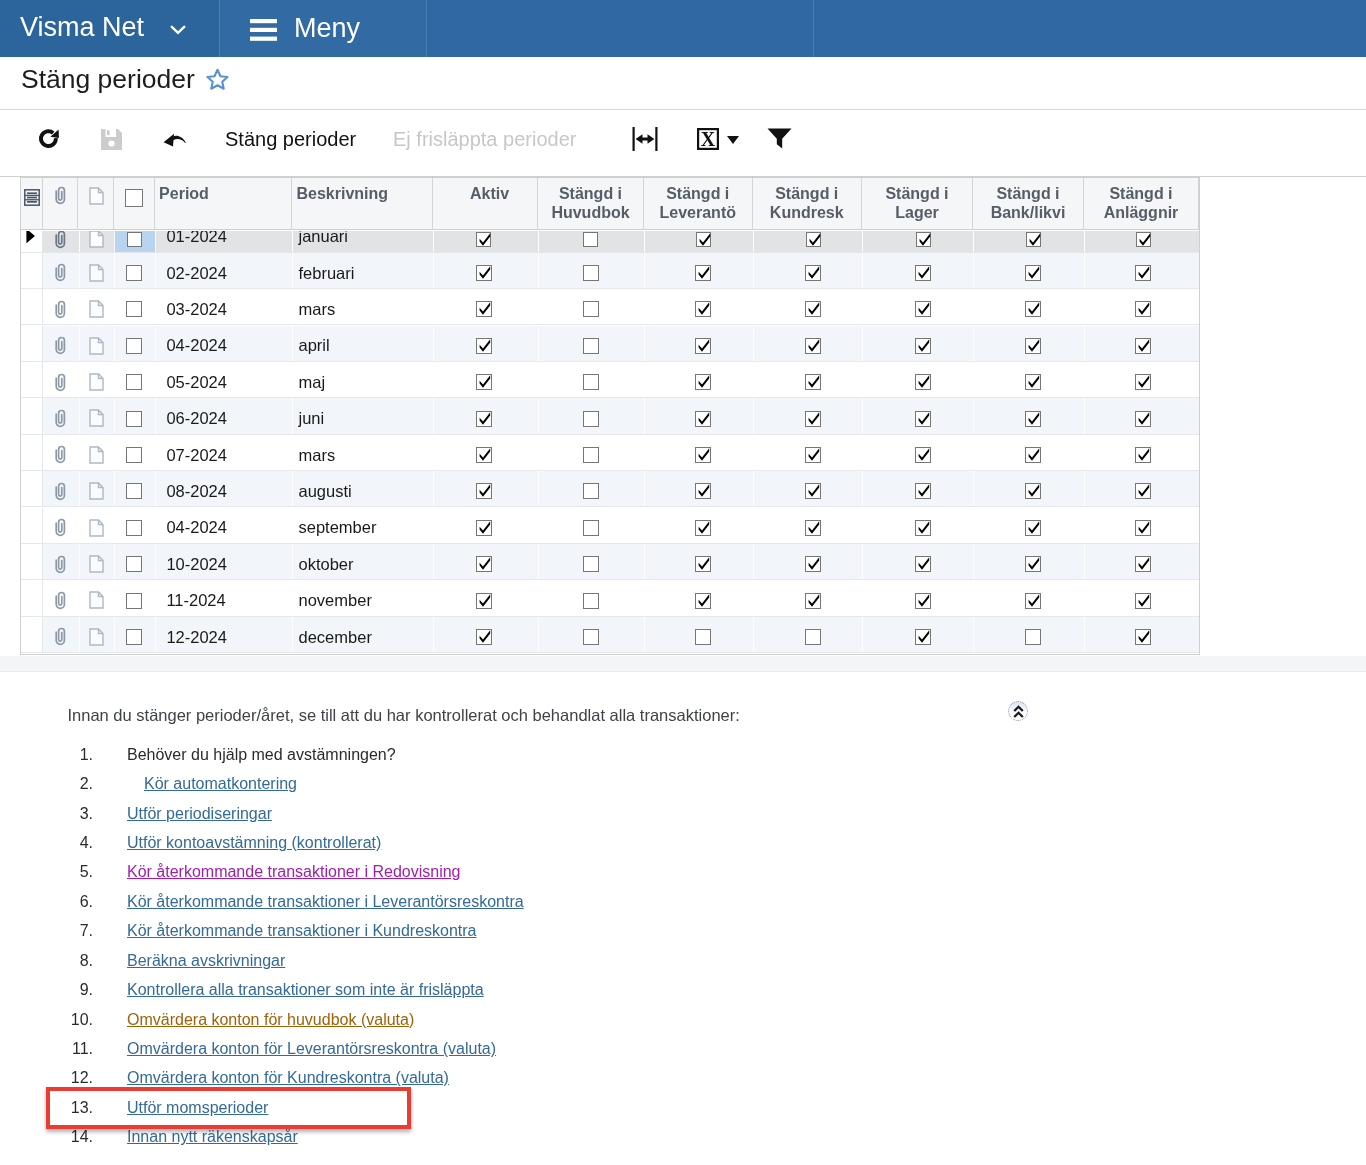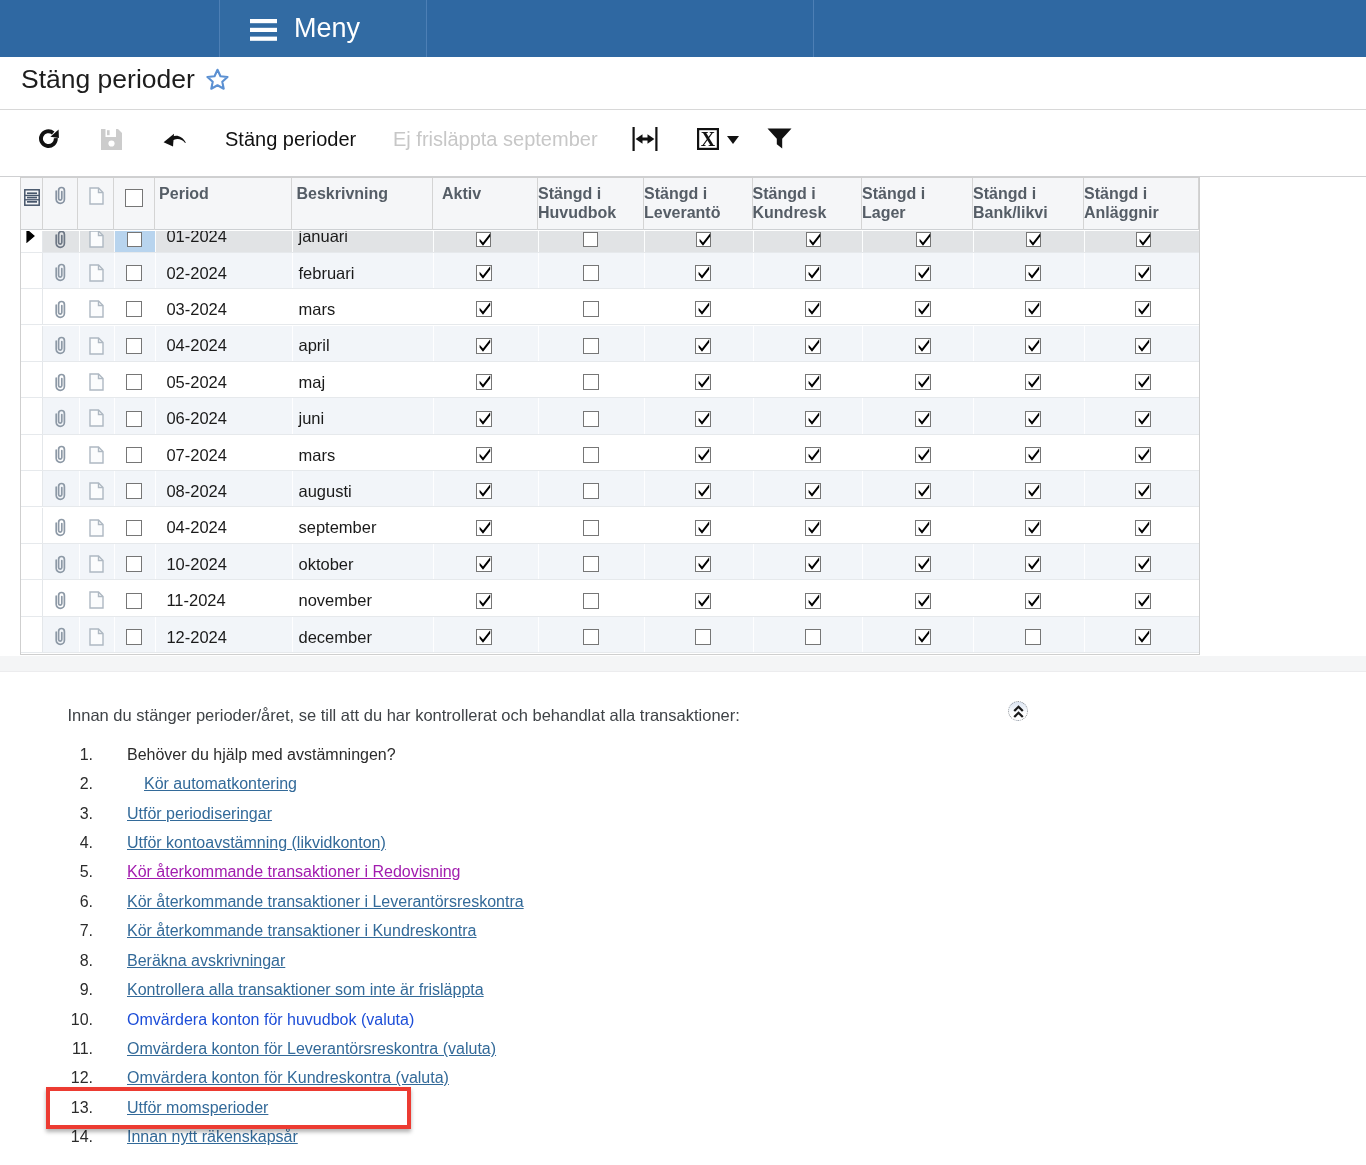--- a/index.html
+++ b/index.html
@@ -22,33 +22,39 @@
 
 
 .tbicon { position:absolute; }
 #tb-tab1 { position:absolute; left:225px; top:127.5px; font-size:20px; color:#111; }
 #tb-tab2 { position:absolute; left:393px; top:127.5px; font-size:20px; color:#c7c7c7; }
 
 
 #grid { position:absolute; left:20px; top:177px; width:1180px; height:478px; border:1px solid #cfcfcf; }
 #ghead { position:absolute; left:0; top:0; width:1178px; height:52px; background:#f5f6f8; border-bottom:1px solid #cdd0d3; color:#555d66; font-weight:bold; font-size:16px; }
 .hc { position:absolute; top:0; height:52px; border-right:1px solid #d4d4d4; }
-.hc .lbl { position:absolute; left:0; right:0; top:7px; text-align:left; line-height:18.5px; }
+.hc .lbl { position:absolute; left:0; right:0; top:7px; text-align:center; line-height:18.5px; }
 .hc .lbll { position:absolute; left:4.5px; top:7px; line-height:18.5px; }
 #gbody { position:absolute; left:0; top:53px; width:1178px; height:423px; overflow:hidden; background:#fff; }
 .row { position:absolute; left:0; width:1178px; height:36.4px; }
 .row .cell { position:absolute; top:0; height:36.4px; }
 .rtext { font-size:16.5px; color:#1a1a1a; line-height:1; }
 .cb { position:absolute; background:#fff; border:1px solid #767676; }
 </style>
 </head>
 <body>
 <div id="page">
 
   <div id="topbar">
+    <div id="brand">
+        <span class="txt">Visma Net</span>
+      <svg style="position:absolute;left:169.5px;top:25px" width="16" height="10" viewBox="0 0 16 10">
+          <path d="M1.8 1.8 L8 7.8 L14.2 1.8" fill="none" stroke="#ffffff" stroke-width="2.5" stroke-linecap="round"></path>
+        </svg>
+    </div>
     <div id="menusec">
       <svg style="position:absolute;left:30px;top:19px" width="27" height="22" viewBox="0 0 27 22">
           <rect x="0" y="0" width="27" height="4.2" fill="#fff"></rect>
           <rect x="0" y="8.8" width="27" height="4.2" fill="#fff"></rect>
           <rect x="0" y="17.6" width="27" height="4.2" fill="#fff"></rect>
         </svg>
       <span class="txt">Meny</span>
     </div>
     <div class="tbdiv" style="left:219px"></div>
     <div class="tbdiv" style="left:426px"></div>
@@ -69,21 +75,21 @@
       <path d="M0 0 H17 L21 4 V21 H0 Z" fill="#ccc"></path>
       <rect x="4.5" y="0" width="10.5" height="8" fill="#fff"></rect>
       <rect x="6" y="1.2" width="2.6" height="5" fill="#ccc"></rect>
       <circle cx="10.5" cy="14.5" r="3.1" fill="#fff"></circle>
     </svg>
   <svg class="tbicon" style="left:163px;top:132.5px" width="24" height="16" viewBox="0 0 24 16">
       <path d="M5.5 6.5 C10.5 0.6, 18.7 1.8, 22.6 9.3 C22.9 9.9, 22.3 10.3, 21.9 9.8 C18.1 5.2, 12.5 4.9, 7.5 8.9 Z" fill="#111"></path>
       <path d="M0.6 9.3 L11.0 0.7 L10.0 13.5 Z" fill="#111"></path>
     </svg>
   <div id="tb-tab1">Stäng perioder</div>
-  <div id="tb-tab2">Ej frisläppta september</div>
+  <div id="tb-tab2">Ej frisläppta perioder</div>
   <svg class="tbicon" style="left:632px;top:127px" width="26" height="24" viewBox="0 0 26 24">
       <rect x="0.5" y="0" width="2.2" height="24" fill="#111"></rect>
       <rect x="23.3" y="0" width="2.2" height="24" fill="#111"></rect>
       <path d="M3.6 12 L10.5 7.2 V10.6 H15.5 V7.2 L22.4 12 L15.5 16.8 V13.4 H10.5 V16.8 Z" fill="#111"></path>
     </svg>
   <svg class="tbicon" style="left:697px;top:128px" width="22" height="22" viewBox="0 0 22 22">
       <rect x="1.1" y="1.1" width="19.8" height="19.8" fill="none" stroke="#111" stroke-width="2.2"></rect>
       <text x="11" y="18" font-family="Liberation Serif" font-size="20" font-weight="bold" text-anchor="middle" fill="#111">X</text>
     </svg>
   <svg class="tbicon" style="left:727px;top:136px" width="12" height="8" viewBox="0 0 12 8">
@@ -832,33 +838,33 @@
         <path d="M1.2 12 L5.5 7.8 L9.8 12" fill="none" stroke="#1a1a1a" stroke-width="2.3"></path>
       </svg>
 <div style="position:absolute;left:67.5px;top:706px;font-size:16.5px;color:#3f4347;">Innan du stänger perioder/året, se till att du har kontrollerat och behandlat alla transaktioner:</div>
 <div style="position:absolute;left:40px;top:745.7px;width:53px;text-align:right;font-size:16px;color:#2b2b2b;">1.</div>
 <div style="position:absolute;left:127px;top:745.7px;font-size:16px;color:#2b2b2b;">Behöver du hjälp med avstämningen?</div>
 <div style="position:absolute;left:40px;top:775.1px;width:53px;text-align:right;font-size:16px;color:#2b2b2b;">2.</div>
 <div style="position:absolute;left:144px;top:775.1px;font-size:16px;color:#336a99;text-decoration:underline;">Kör automatkontering</div>
 <div style="position:absolute;left:40px;top:804.6px;width:53px;text-align:right;font-size:16px;color:#2b2b2b;">3.</div>
 <div style="position:absolute;left:127px;top:804.6px;font-size:16px;color:#336a99;text-decoration:underline;">Utför periodiseringar</div>
 <div style="position:absolute;left:40px;top:834.0px;width:53px;text-align:right;font-size:16px;color:#2b2b2b;">4.</div>
-<div style="position:absolute;left:127px;top:834.0px;font-size:16px;color:#336a99;text-decoration:underline;">Utför kontoavstämning (likvidkonton)</div>
+<div style="position:absolute;left:127px;top:834.0px;font-size:16px;color:#336a99;text-decoration:underline;">Utför kontoavstämning (kontrollerat)</div>
 <div style="position:absolute;left:40px;top:863.4px;width:53px;text-align:right;font-size:16px;color:#2b2b2b;">5.</div>
 <div style="position:absolute;left:127px;top:863.4px;font-size:16px;color:#a21caf;text-decoration:underline;text-align:center;">Kör återkommande transaktioner i Redovisning</div>
 <div style="position:absolute;left:40px;top:892.9px;width:53px;text-align:right;font-size:16px;color:#2b2b2b;">6.</div>
 <div style="position:absolute;left:127px;top:892.9px;font-size:16px;color:#336a99;text-decoration:underline;">Kör återkommande transaktioner i Leverantörsreskontra</div>
 <div style="position:absolute;left:40px;top:922.3px;width:53px;text-align:right;font-size:16px;color:#2b2b2b;">7.</div>
 <div style="position:absolute;left:127px;top:922.3px;font-size:16px;color:#336a99;text-decoration:underline;">Kör återkommande transaktioner i Kundreskontra</div>
 <div style="position:absolute;left:40px;top:951.7px;width:53px;text-align:right;font-size:16px;color:#2b2b2b;">8.</div>
 <div style="position:absolute;left:127px;top:951.7px;font-size:16px;color:#336a99;text-decoration:underline;">Beräkna avskrivningar</div>
 <div style="position:absolute;left:40px;top:981.1px;width:53px;text-align:right;font-size:16px;color:#2b2b2b;">9.</div>
 <div style="position:absolute;left:127px;top:981.1px;font-size:16px;color:#336a99;text-decoration:underline;">Kontrollera alla transaktioner som inte är frisläppta</div>
 <div style="position:absolute;left:40px;top:1010.6px;width:53px;text-align:right;font-size:16px;color:#2b2b2b;">10.</div>
-<div style="position:absolute;left:127px;top:1010.6px;font-size:16px;color:#1d4ed8;">Omvärdera konton för huvudbok (valuta)</div>
+<div style="position:absolute;left:127px;top:1010.6px;font-size:16px;color:#a16207;text-decoration:underline;">Omvärdera konton för huvudbok (valuta)</div>
 <div style="position:absolute;left:40px;top:1040.0px;width:53px;text-align:right;font-size:16px;color:#2b2b2b;">11.</div>
 <div style="position:absolute;left:127px;top:1040.0px;font-size:16px;color:#336a99;text-decoration:underline;">Omvärdera konton för Leverantörsreskontra (valuta)</div>
 <div style="position:absolute;left:40px;top:1069.4px;width:53px;text-align:right;font-size:16px;color:#2b2b2b;">12.</div>
 <div style="position:absolute;left:127px;top:1069.4px;font-size:16px;color:#336a99;text-decoration:underline;">Omvärdera konton för Kundreskontra (valuta)</div>
 <div style="position:absolute;left:40px;top:1098.9px;width:53px;text-align:right;font-size:16px;color:#2b2b2b;">13.</div>
 <div style="position:absolute;left:127px;top:1098.9px;font-size:16px;color:#336a99;text-decoration:underline;">Utför momsperioder</div>
 <div style="position:absolute;left:40px;top:1128.3px;width:53px;text-align:right;font-size:16px;color:#2b2b2b;">14.</div>
 <div style="position:absolute;left:127px;top:1128.3px;font-size:16px;color:#336a99;text-decoration:underline;">Innan nytt räkenskapsår</div>
 <div style="position:absolute;left:46px;top:1087.3px;width:365px;height:41.5px;border:4px solid #ec3b32;box-shadow:0 3px 4px rgba(0,0,0,0.3);"></div>
 </div>

